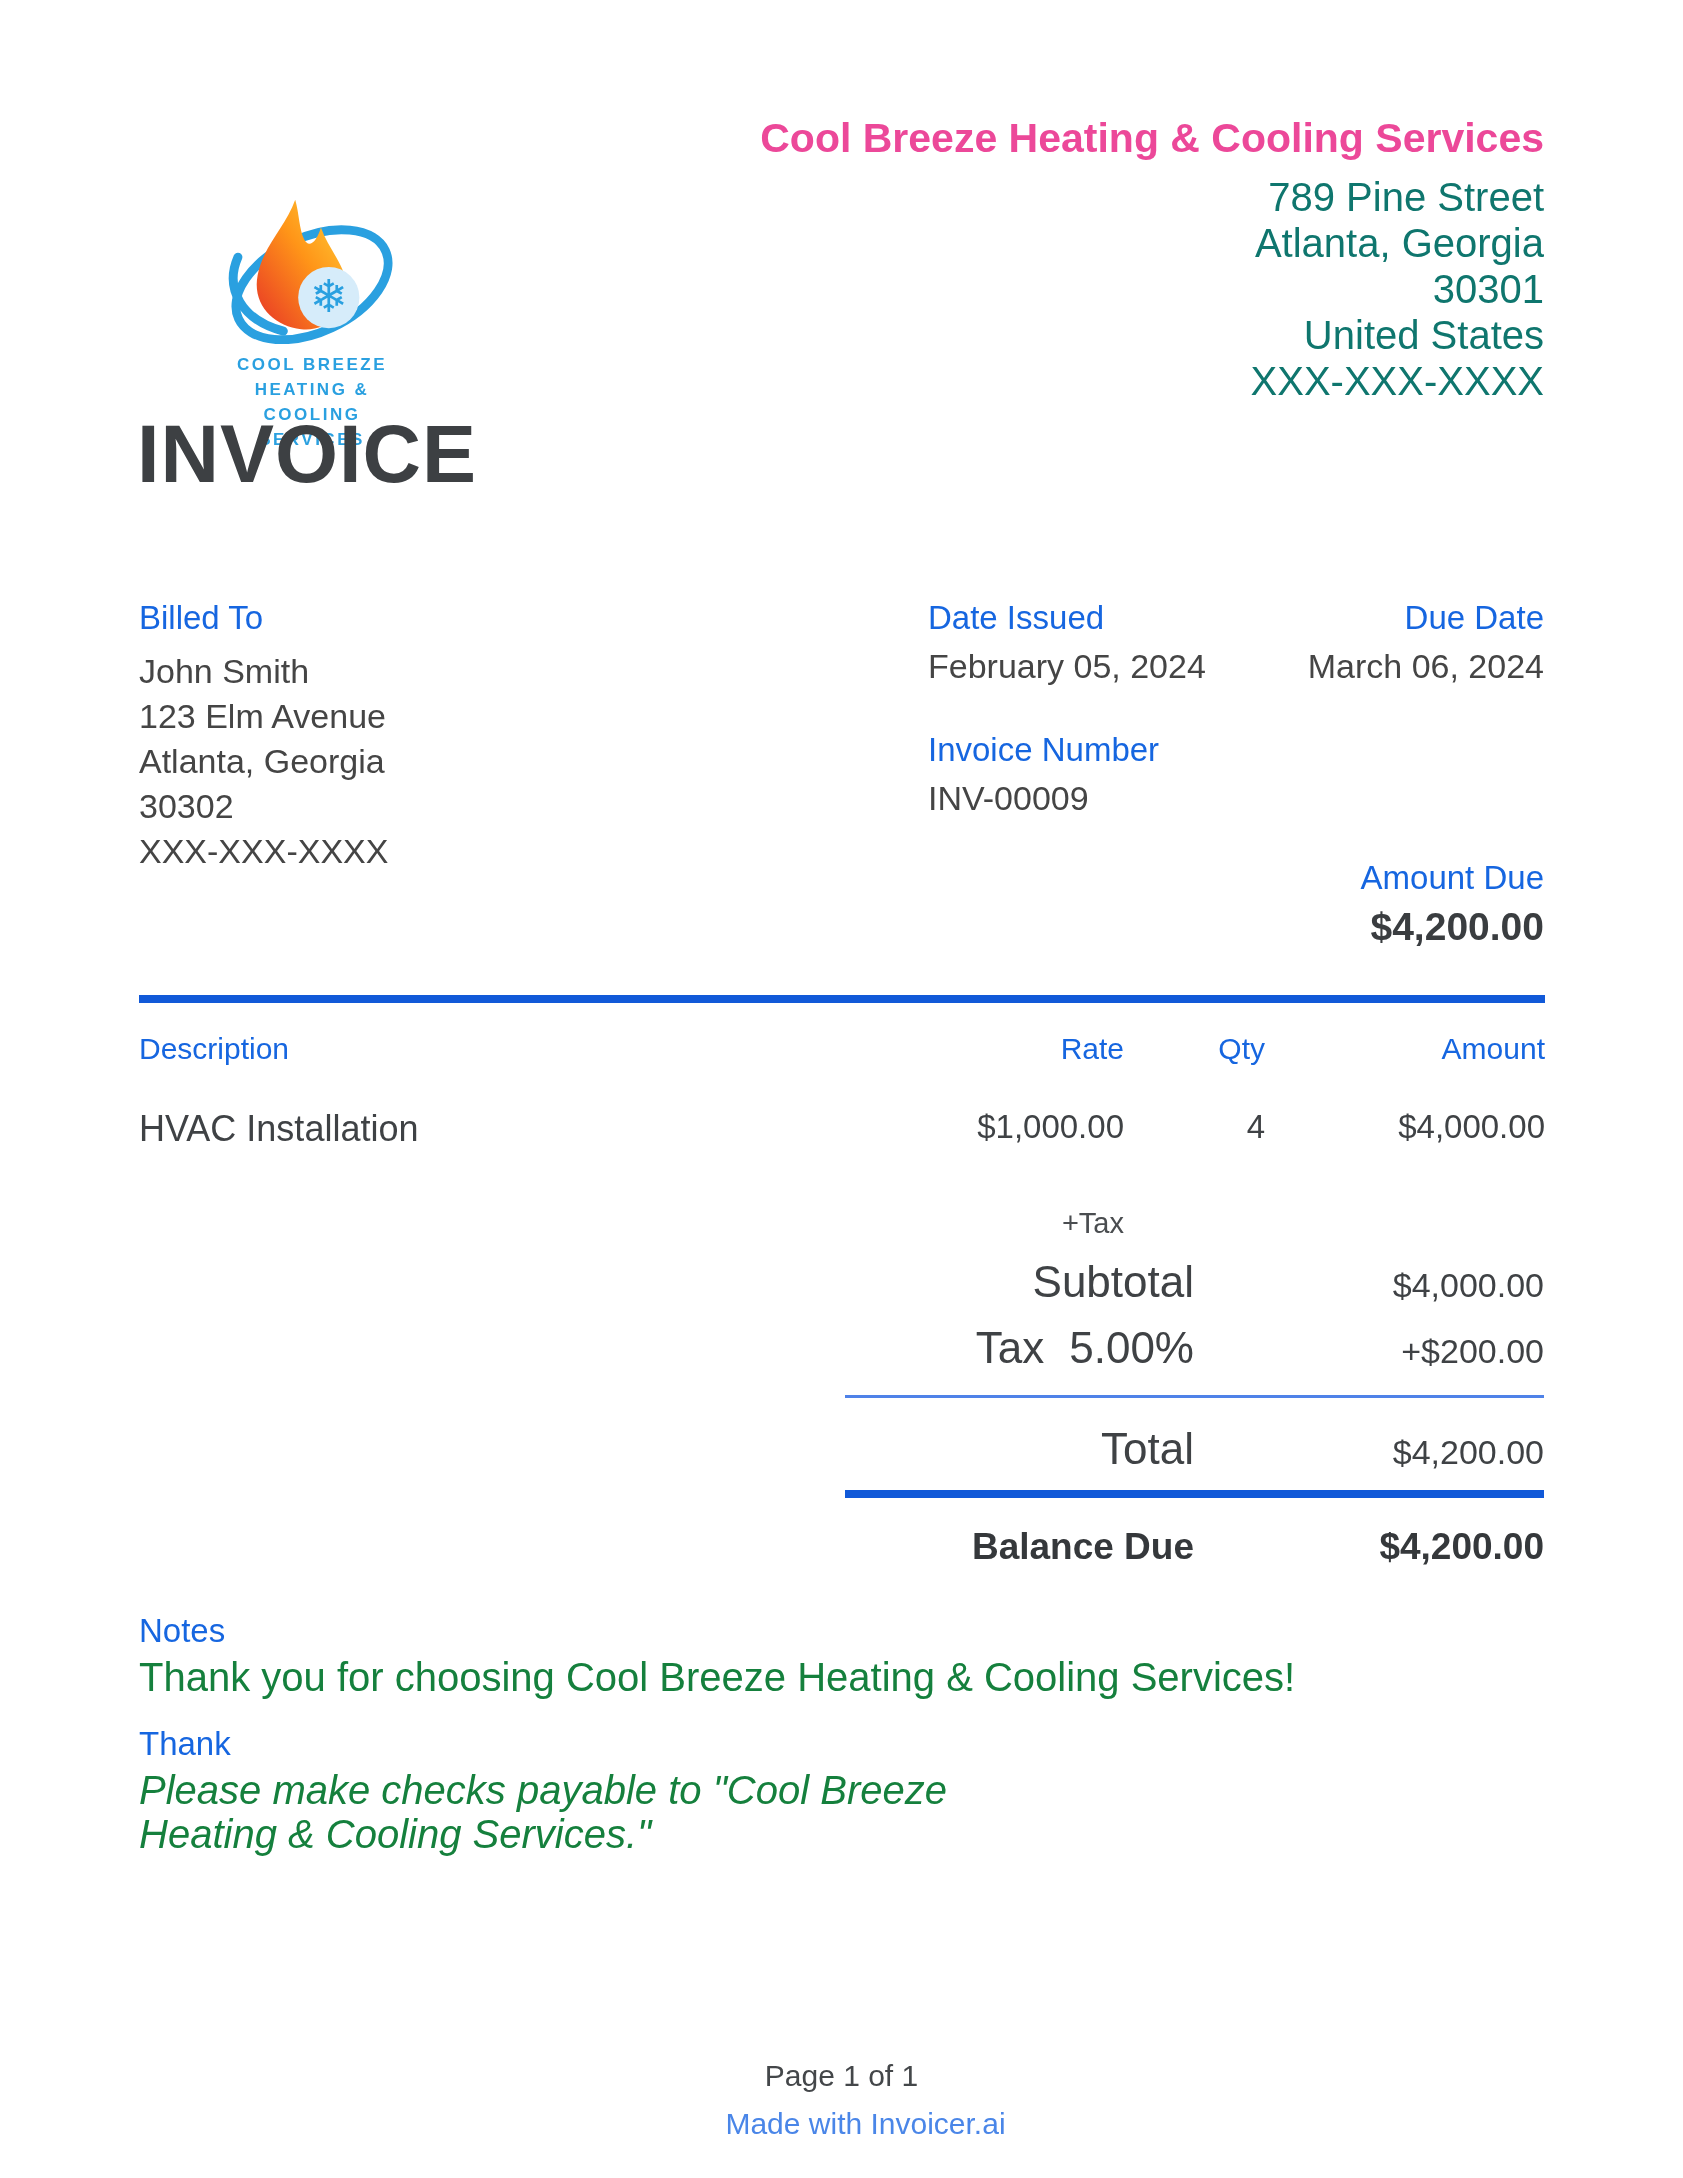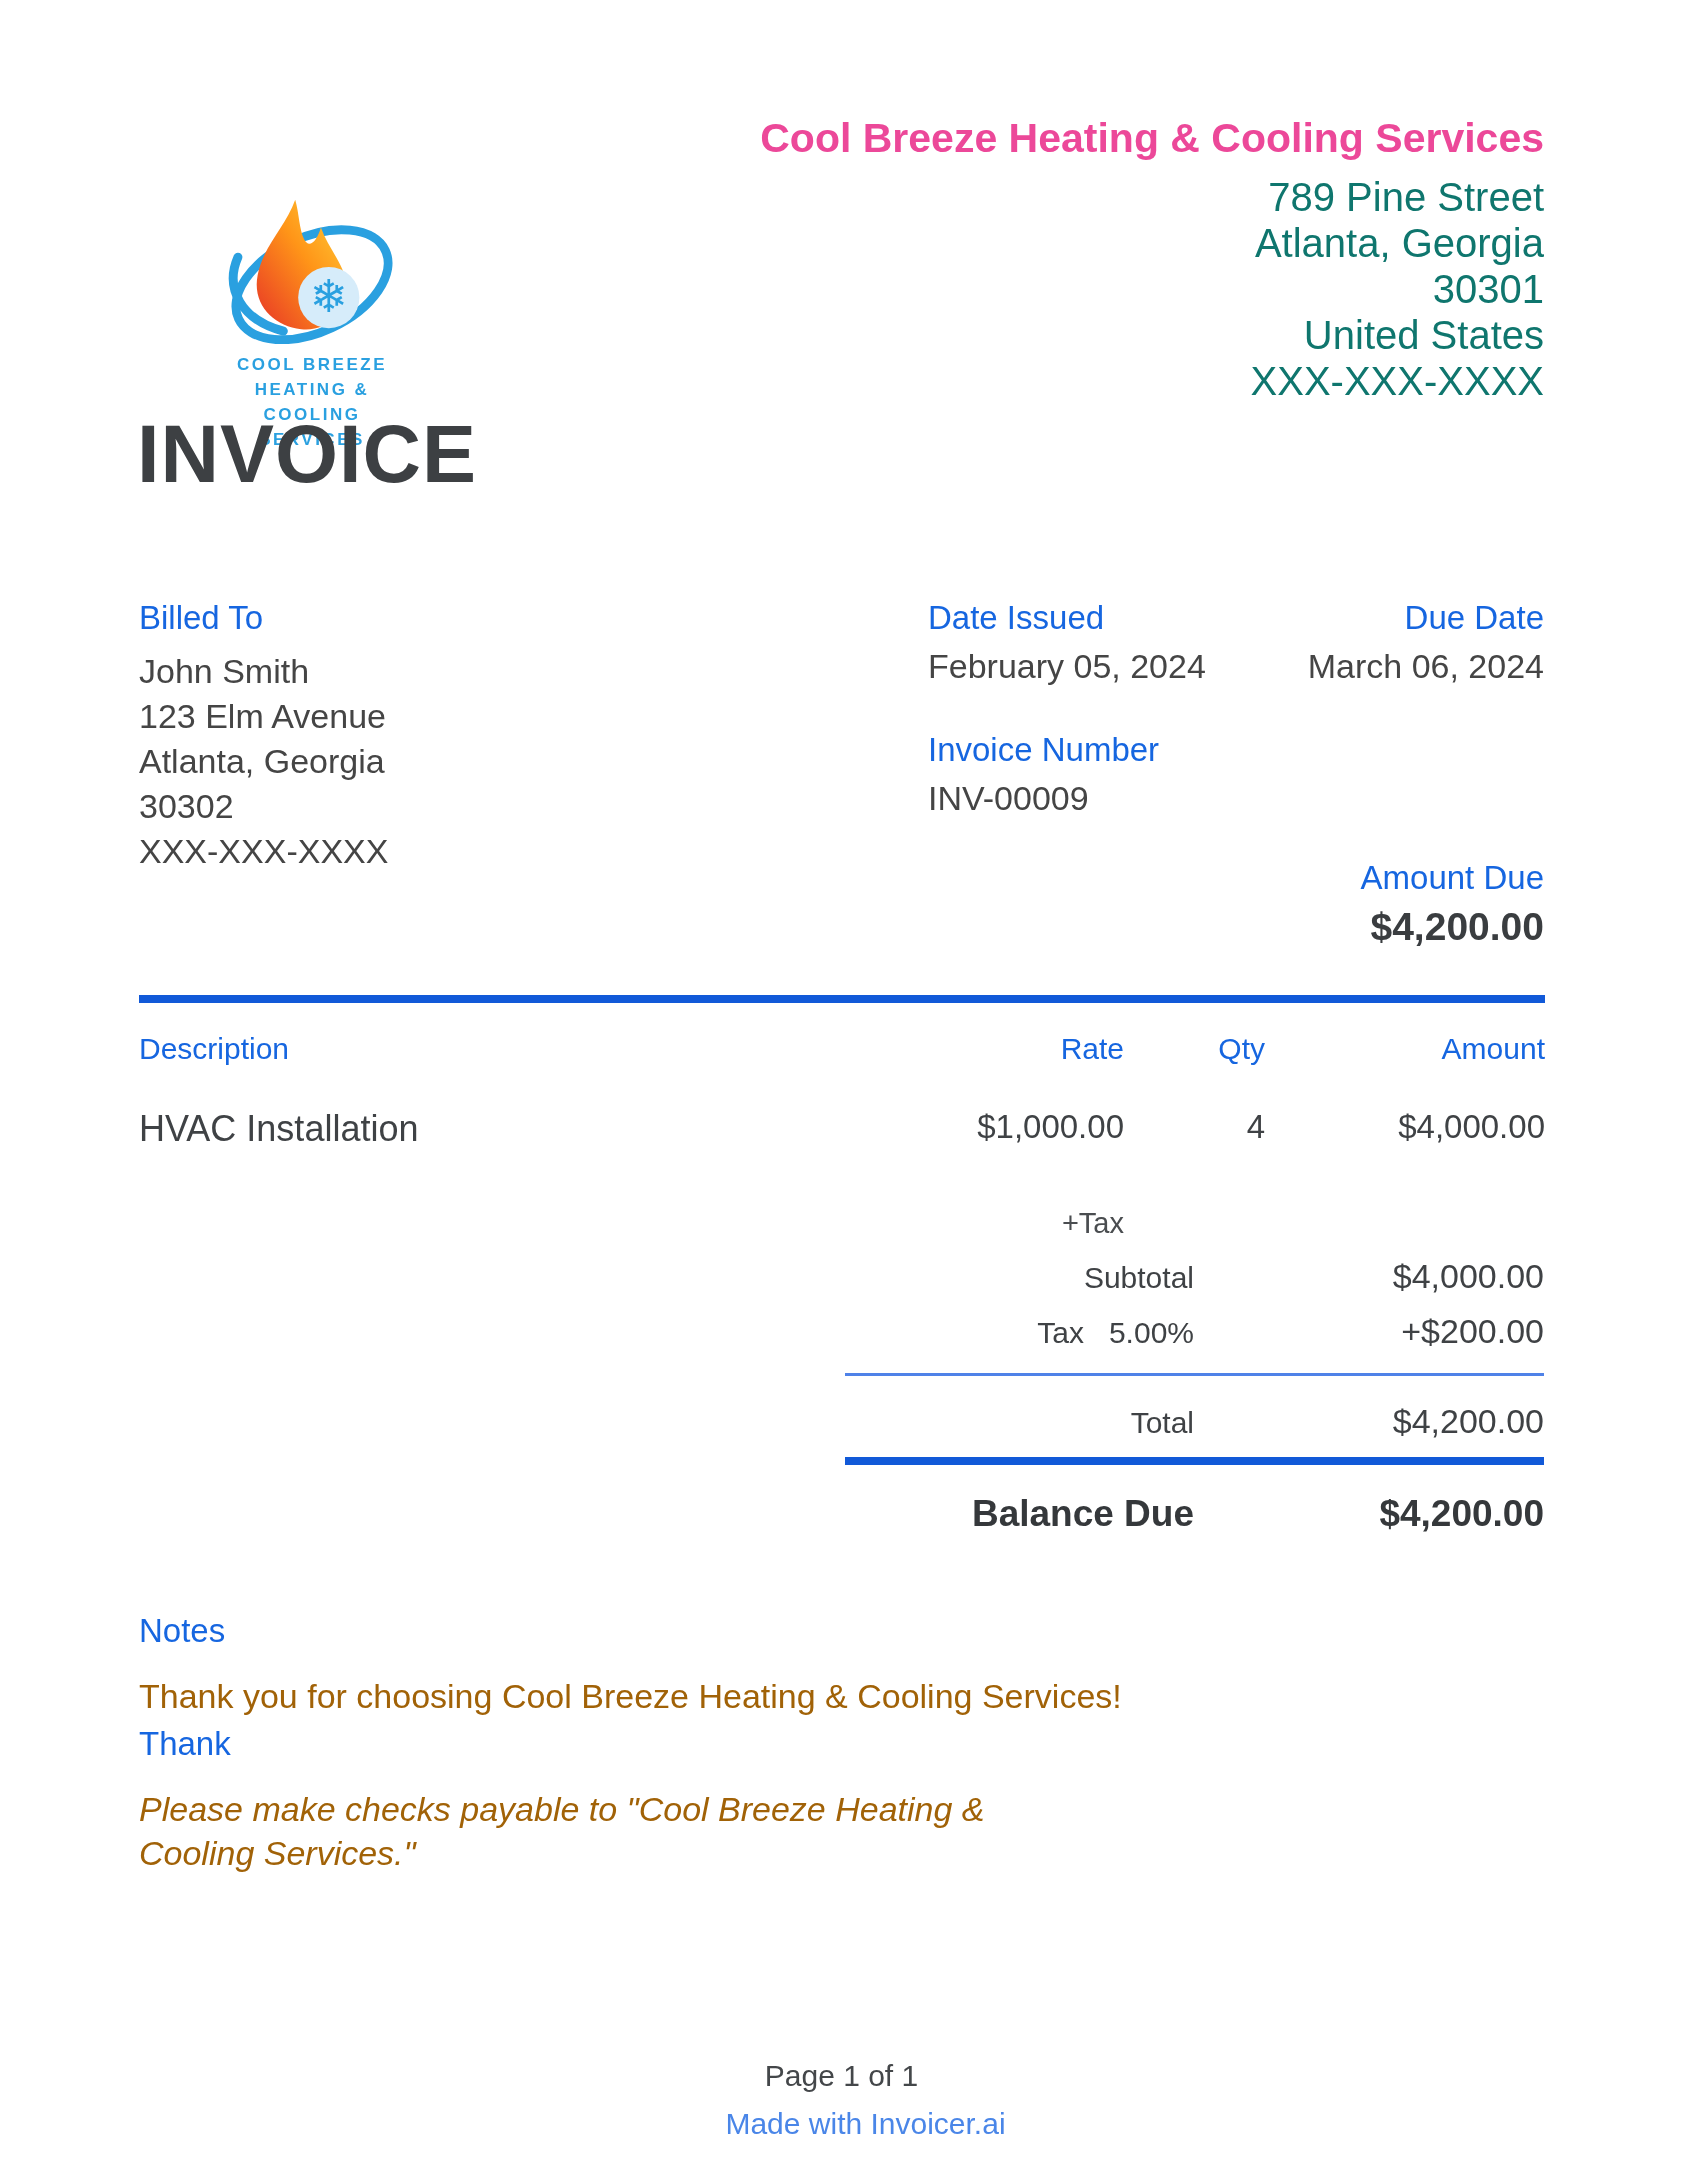--- a/index.html
+++ b/index.html
@@ -41,32 +41,32 @@
                 display:grid; grid-template-columns:1fr 332px 141px 280px; }
   .item-table .hdr { font-size:30px; color:#1666e0; padding-bottom:42px; }
   .item-table .num { text-align:right; }
   .cell-desc { font-size:36px; color:#3f4245; }
   .cell-num { font-size:33px; color:#3f4245; }
   .cell-taxnote { font-size:29px; color:#4a4d50; text-align:right; padding-top:57px; }
 
   
   .totals { position:absolute; left:845px; top:1257px; width:699px; }
   .t-row { display:flex; align-items:baseline; margin-bottom:16px; }
-  .t-label { width:349px; text-align:right; font-size:30px; color:#3f4245; }
+  .t-label { width:349px; text-align:right; font-size:44px; color:#3f4245; }
   .t-value { flex:1; text-align:right; font-size:34px; color:#3f4245; }
   .tax-label-pair { display:inline-flex; gap:25px; }
   .rule-thin { width:699px; height:3px; background:#4f82e8; margin:22px 0 0 0; }
   .total-row { margin-top:26px; }
   .rule-thick { width:699px; height:8px; background:#1159d8; margin-top:14px; }
   .balance-row { margin-top:28px; }
   .balance-row .t-label, .balance-row .t-value { font-weight:bold; font-size:37px; color:#35383b; }
 
   
   .notes { position:absolute; left:139px; top:1612px; }
-  .section-text { margin-top:24px; font-size:34px; color:#a16207; line-height:44px; }
+  .section-text { margin-top:5px; font-size:40px; color:#15803d; line-height:44px; }
   .terms { position:absolute; left:139px; top:1725px; }
   .terms .section-text { max-width:941px;font-style:italic; }
 
   
   .footer { position:absolute; left:0; top:2059px; width:100%; text-align:center; }
   .footer-page { font-size:30px; color:#44474a; }
   .footer-credit { margin-top:14px; font-size:30px; color:#4a86e8; display:inline-block;margin-left:48px; }
 </style>
 </head>
 <body>

